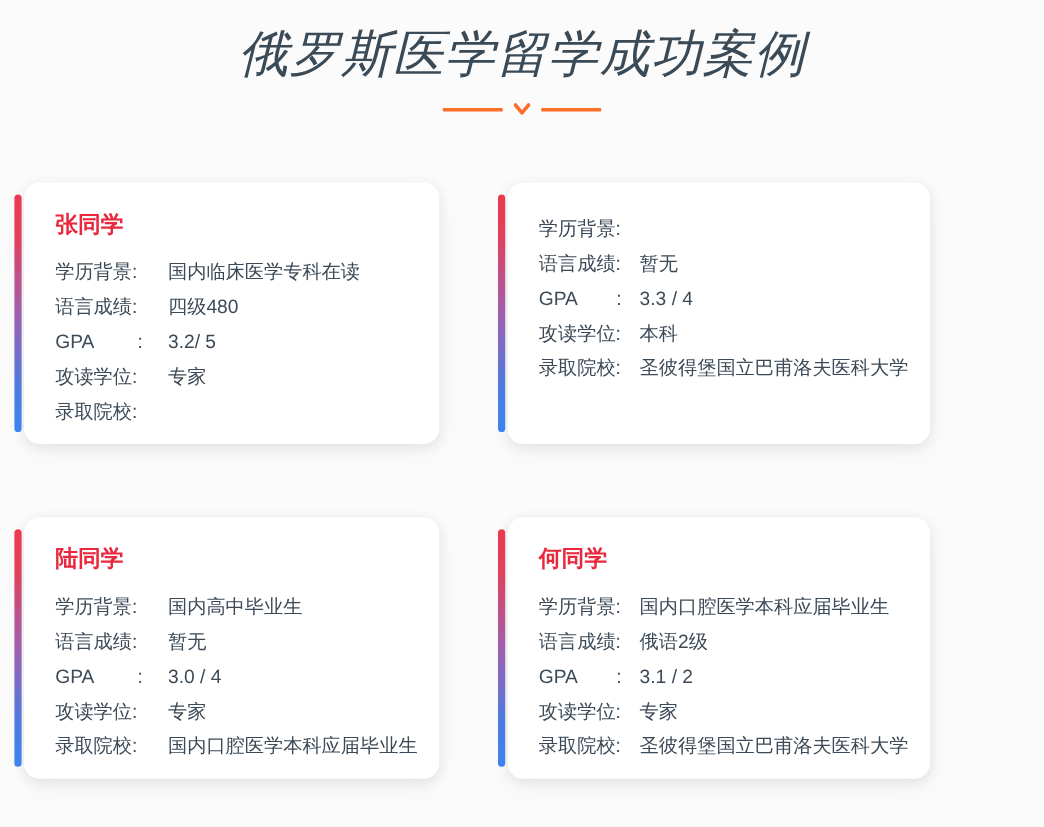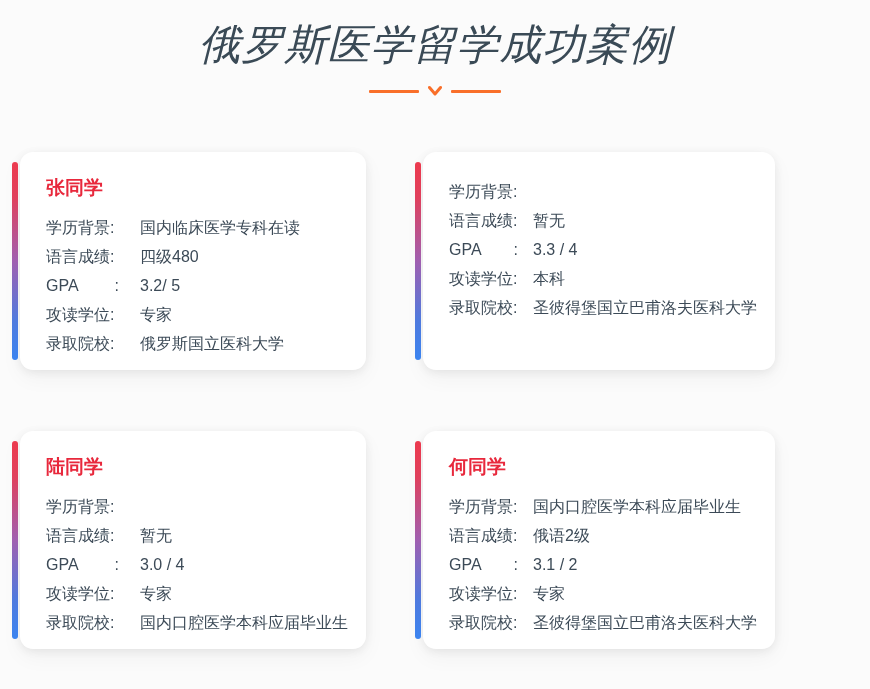--- a/index.html
+++ b/index.html
@@ -159,21 +159,20 @@
       <div class="info-row gpa">
         <span class="info-label"><span>GPA</span><span style="padding-left:36px">:</span></span>
         <span class="info-value">3.2/ 5</span>
       </div>
       <div class="info-row">
         <span class="info-label">攻读学位:</span>
         <span class="info-value">专家</span>
       </div>
       <div class="info-row">
         <span class="info-label">录取院校:</span>
-        <span class="info-value">俄罗斯国立医科大学</span>
       </div>
     </div>
 
     <div class="case-card gutter-narrow">
       <div class="accent-bar"></div>
       <div class="info-row">
         <span class="info-label">学历背景:</span>
       </div>
       <div class="info-row">
         <span class="info-label">语言成绩:</span>
@@ -191,20 +190,21 @@
         <span class="info-label">录取院校:</span>
         <span class="info-value">圣彼得堡国立巴甫洛夫医科大学</span>
       </div>
     </div>
 
     <div class="case-card gutter-wide">
       <div class="accent-bar"></div>
       <div class="student-name">陆同学</div>
       <div class="info-row">
         <span class="info-label">学历背景:</span>
+        <span class="info-value">国内高中毕业生</span>
       </div>
       <div class="info-row">
         <span class="info-label">语言成绩:</span>
         <span class="info-value">暂无</span>
       </div>
       <div class="info-row gpa">
         <span class="info-label"><span>GPA</span><span style="padding-left:36px">:</span></span>
         <span class="info-value">3.0 / 4</span>
       </div>
       <div class="info-row">

